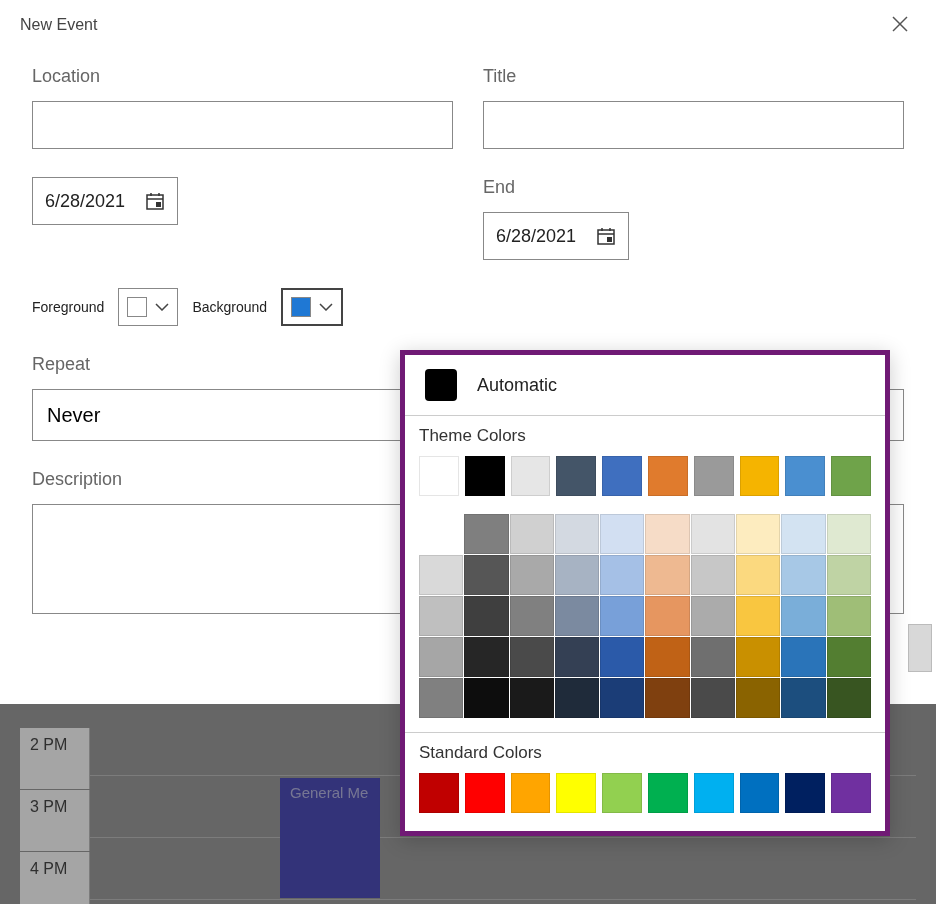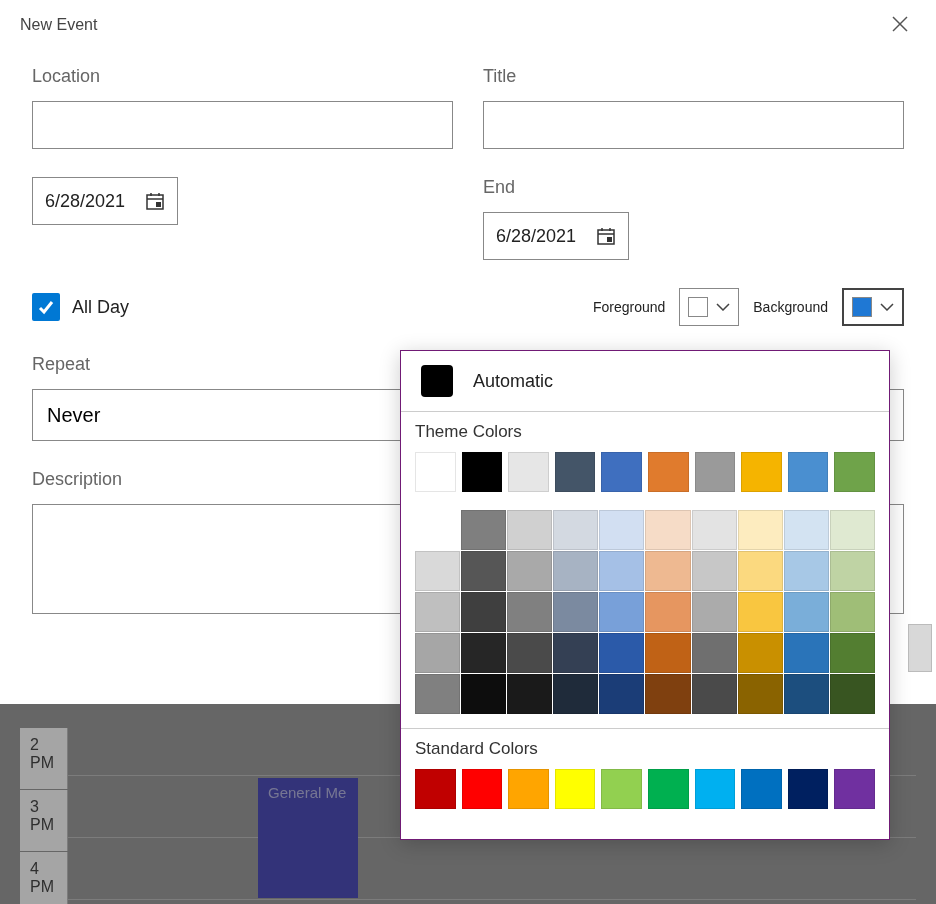--- a/index.html
+++ b/index.html
@@ -183,21 +183,21 @@
       z-index: 1;
       padding: 10px 20px;
     }
     .cal-row {
       display: flex;
       align-items: center;
       height: 62px;
       border-bottom: 1px solid #aaa;
     }
     .cal-time {
-      width: 48px;
+      width: 70px;
       font-size: 16px;
       color: #333;
       background: #e8e8e8;
       padding-left: 10px;
       height: 100%;
       display: flex;
       align-items: flex-start;
       padding-top: 8px;
       border-right: 1px solid #aaa;
       margin-top: 28px;
@@ -226,21 +226,21 @@
       z-index: 2;
     }
 
     
     .color-popup {
       position: absolute;
       top: 350px;
       left: 400px;
       width: 490px;
       background: #fff;
-      border: 1px solid #701a75;
+      border: 5px solid #701a75;
       z-index: 30;
       box-shadow: 0 4px 20px rgba(0,0,0,0.2);
     }
     .auto-row {
       display: flex;
       align-items: center;
       padding: 14px 20px;
       gap: 20px;
       border-bottom: 1px solid #ccc;
       cursor: pointer;
@@ -275,21 +275,21 @@
       cursor: pointer;
       border: 1px solid rgba(0,0,0,0.1);
     }
     .swatch-cell.empty {
       visibility: hidden;
     }
     .popup-divider {
       border-top: 1px solid #ccc;
     }
     .standard-section {
-      padding-bottom: 16px;
+      padding-bottom: 4px;
     }
     .dialog-scroll-thumb {
       position: absolute;
       right: 4px;
       top: 624px;
       width: 24px;
       height: 48px;
       background: #d8d8d8;
       border: 1px solid #bbb;
       z-index: 8;
@@ -360,28 +360,20 @@
             <rect x="11" y="11" width="5" height="5" fill="#333"></rect>
             <line x1="2" y1="8" x2="18" y2="8" stroke="#333" stroke-width="1.5"></line>
             <line x1="6" y1="2" x2="6" y2="5" stroke="#333" stroke-width="1.5"></line>
             <line x1="14" y1="2" x2="14" y2="5" stroke="#333" stroke-width="1.5"></line>
           </svg>
       </div>
     </div>
   </div>
 
   <div class="controls-row">
-    <div class="checkbox-wrap">
-      <div class="checkbox">
-        <svg width="18" height="18" viewBox="0 0 18 18">
-            <polyline points="3,10 7,14 15,4"></polyline>
-          </svg>
-      </div>
-      <span class="checkbox-label">All Day</span>
-    </div>
     <span class="color-control-label">Foreground</span>
     <div class="color-dropdown">
       <div class="swatch" style="background:#ffffff"></div>
       <svg class="chevron" viewBox="0 0 14 8">
           <polyline points="1,1 7,7 13,1" fill="none" stroke="#444" stroke-width="1.5"></polyline>
         </svg>
     </div>
     <span class="color-control-label">Background</span>
     <div class="color-dropdown active">
       <div class="swatch" style="background:#1f78d4"></div>

